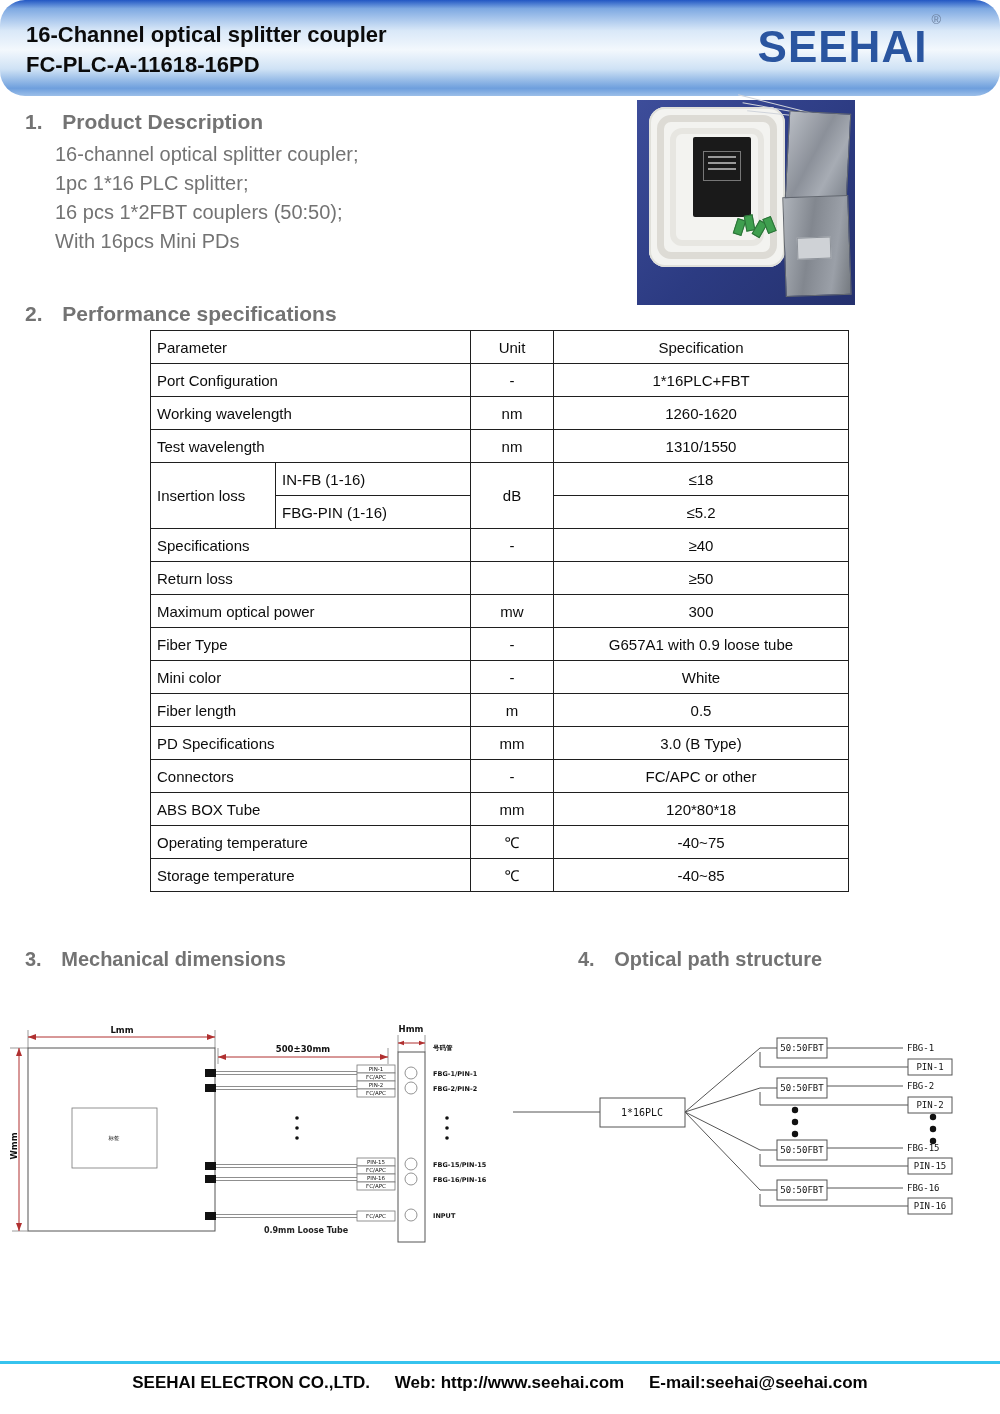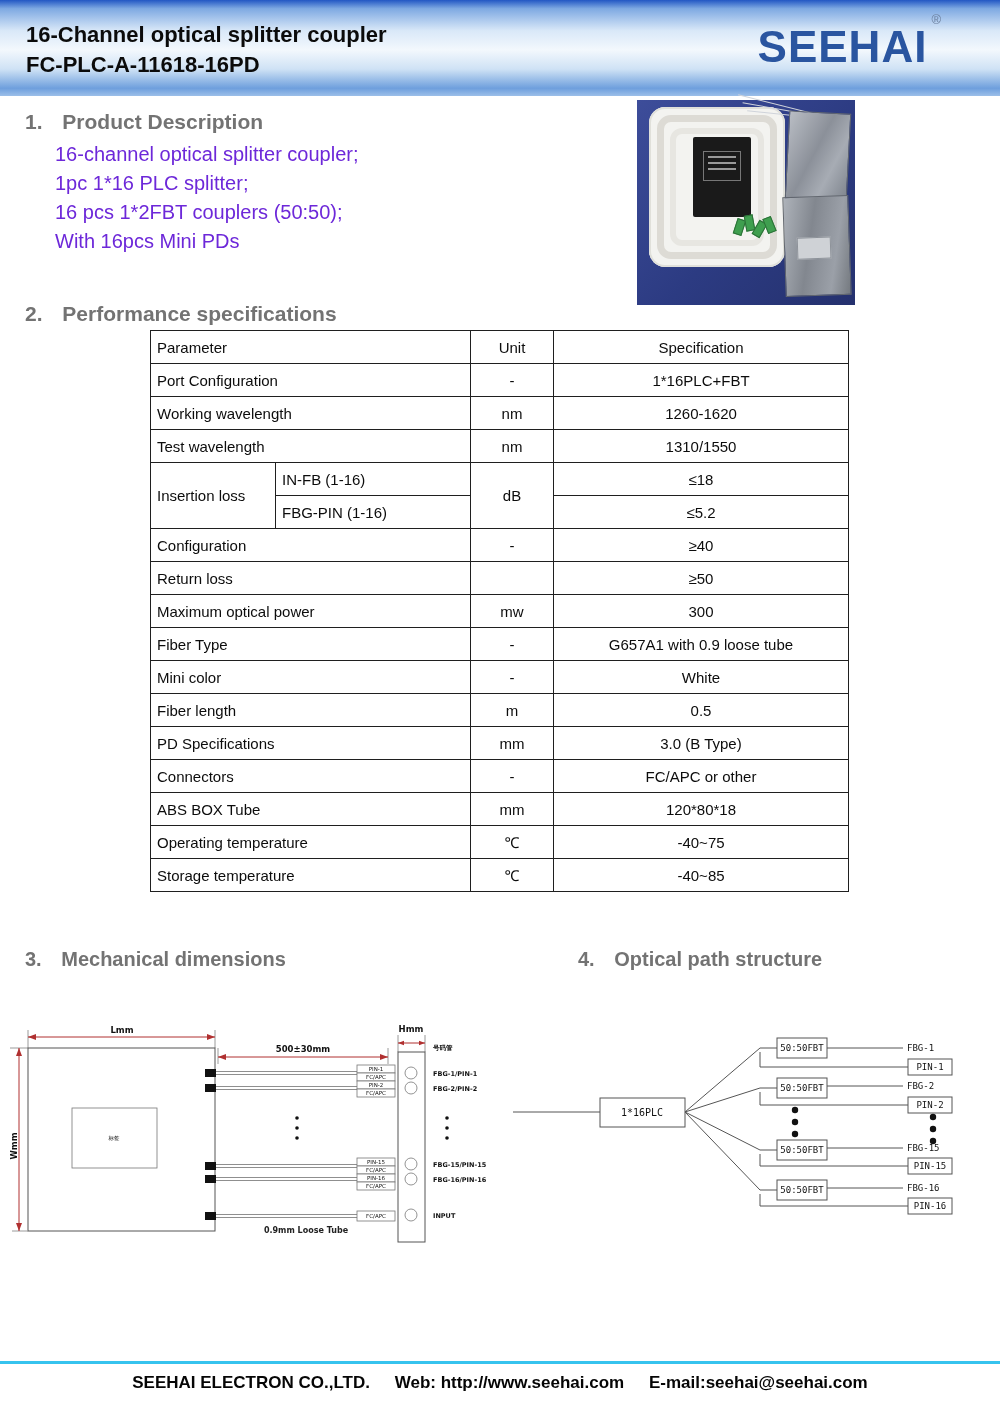--- a/index.html
+++ b/index.html
@@ -1,37 +1,37 @@
 <!DOCTYPE html>
 <html><head>
 <meta charset="utf-8">
 <style>
   * { margin:0; padding:0; box-sizing:border-box; }
   body { background:#888; font-family:"Liberation Sans", sans-serif; }
   .page { position:relative; width:1000px; height:1414px; background:#ffffff; margin:0 auto; overflow:hidden; }
 
   
   .hdr { position:absolute; left:0; top:0; width:1000px; height:96px;
-    background:linear-gradient(to bottom,#2257c4 0%,#7ea9e2 9%,#d9e8f8 32%,#f3f8fd 52%,#cfe2f5 72%,#6e9fdd 92%,#9cbfe9 100%); }
+    background:linear-gradient(to bottom,#2257c4 0%,#7ea9e2 9%,#d9e8f8 32%,#f3f8fd 52%,#cfe2f5 72%,#6e9fdd 92%,#9cbfe9 100%);border-radius:25px; }
   .hdr-titles { position:absolute; left:26px; top:20px; color:#0b0b0b; }
   .hdr-titles .t1 { font-size:22px; font-weight:bold; line-height:30px; }
   .hdr-titles .t2 { font-size:22px; font-weight:bold; line-height:30px; }
   .brand { position:absolute; right:62px; top:22px; color:#2a55a0; font-size:44px; font-weight:bold; letter-spacing:1px; }
   .brand sup { font-size:13px; color:#6b7f9d; position:relative; top:-22px; left:4px; font-weight:normal; }
 
   
   .h1 { position:absolute; font-weight:bold; color:#737373; }
   .h1 .num { display:inline-block; }
   .h1 .ttl { display:inline-block; margin-left:14px; }
   #h-desc { left:25px; top:110px; font-size:21px; }
   #h-spec { left:25px; top:302px; font-size:21px; }
   #h-mech { left:25px; top:948px; font-size:20px; }
   #h-opt  { left:578px; top:948px; font-size:20px; }
 
-  .desc-lines { position:absolute; left:55px; top:140px; font-size:20px; color:#6d28d9; line-height:29px; }
+  .desc-lines { position:absolute; left:55px; top:140px; font-size:20px; color:#737373; line-height:29px; }
 
   
   .photo { position:absolute; left:637px; top:100px; width:218px; height:205px;
     background:linear-gradient(135deg,#3d4d9a 0%,#2c3b82 55%,#25316e 100%); }
   .tray { position:absolute; left:12px; top:7px; width:136px; height:160px; background:#f3f3f0;
     border-radius:16px; box-shadow:inset 0 0 0 2px #e0e0da; }
   .coil1 { position:absolute; left:8px; top:8px; right:8px; bottom:8px; border:7px solid #dddbd5; border-radius:14px; }
   .coil2 { position:absolute; left:6px; top:6px; right:6px; bottom:6px; border:6px solid #e7e6e1; border-radius:12px; }
   .blackbox { position:absolute; left:44px; top:30px; width:58px; height:80px; background:#1a1a1a; border-radius:2px; }
   .blabel { position:absolute; left:10px; top:14px; width:38px; height:30px; border:1px solid #777; }
@@ -165,21 +165,21 @@
       <td class="l" rowspan="2">Insertion loss</td>
       <td class="l">IN-FB (1-16)</td>
       <td class="c" rowspan="2">dB</td>
       <td class="c">≤18</td>
     </tr>
     <tr>
       <td class="l">FBG-PIN (1-16)</td>
       <td class="c">≤5.2</td>
     </tr>
     <tr>
-      <td class="l" colspan="2">Configuration</td>
+      <td class="l" colspan="2">Specifications</td>
       <td class="c">-</td>
       <td class="c">≥40</td>
     </tr>
     <tr>
       <td class="l" colspan="2">Return loss</td>
       <td class="c"></td>
       <td class="c">≥50</td>
     </tr>
     <tr>
       <td class="l" colspan="2">Maximum optical power</td>

